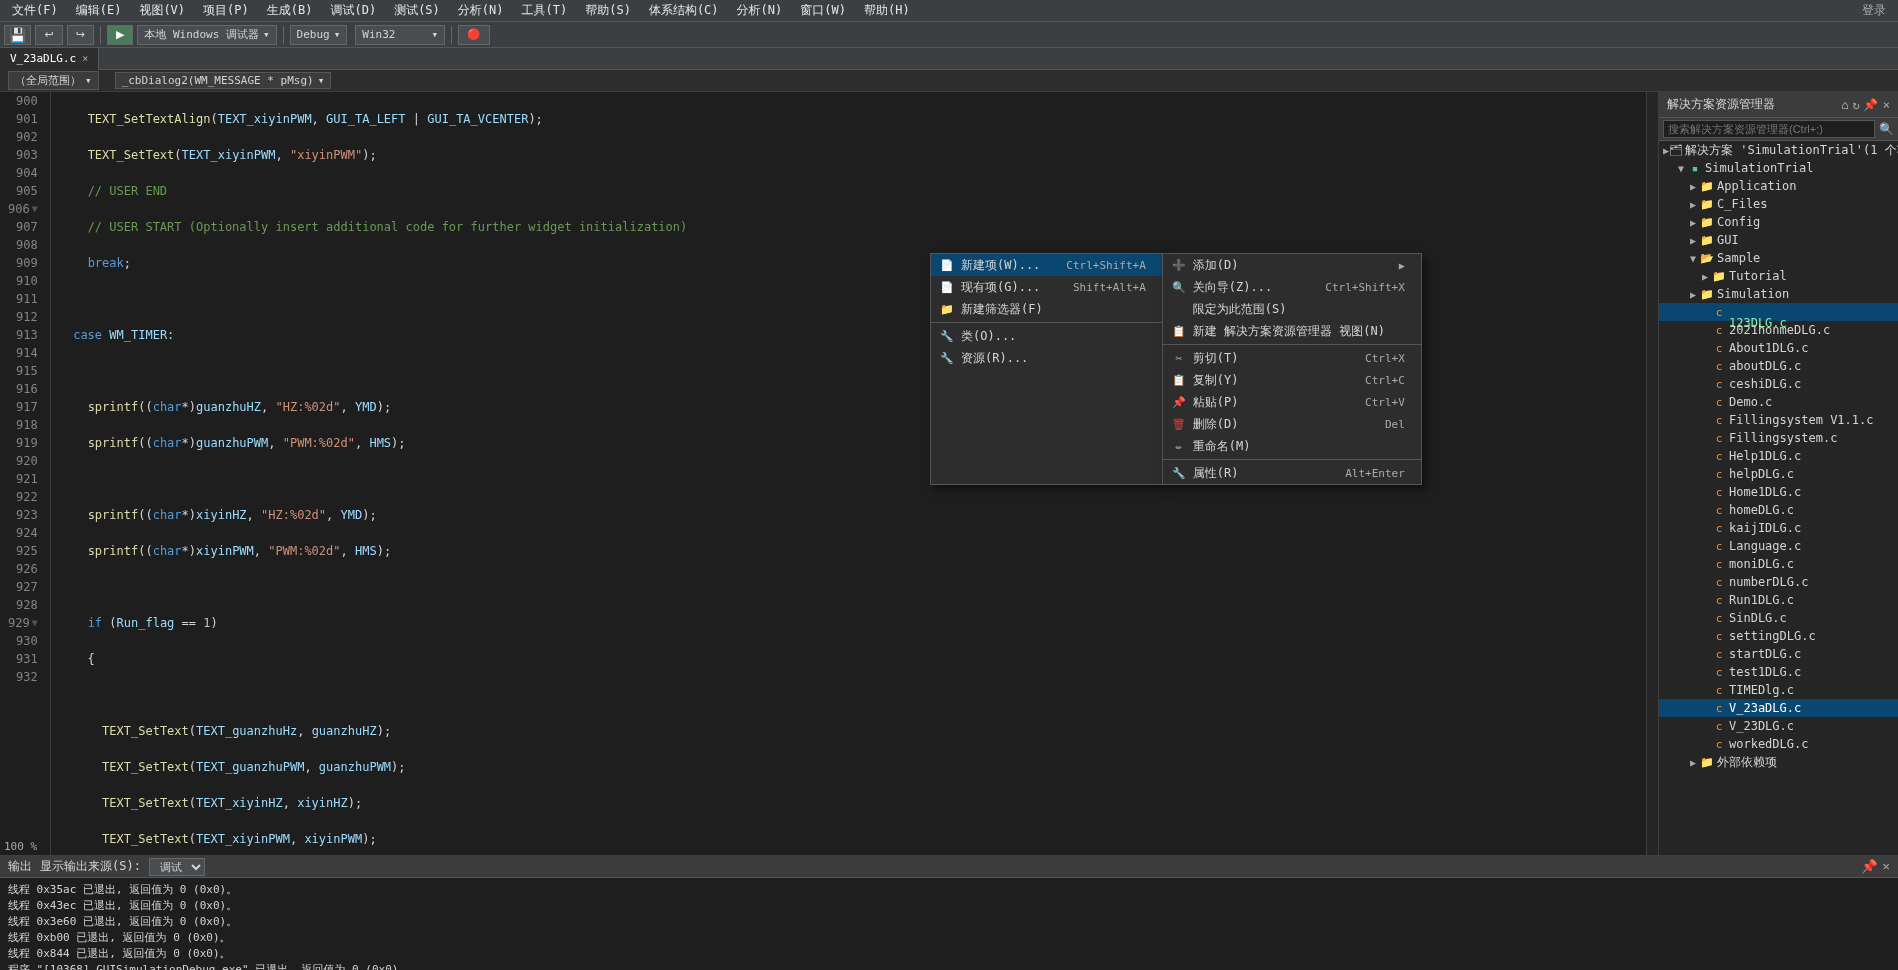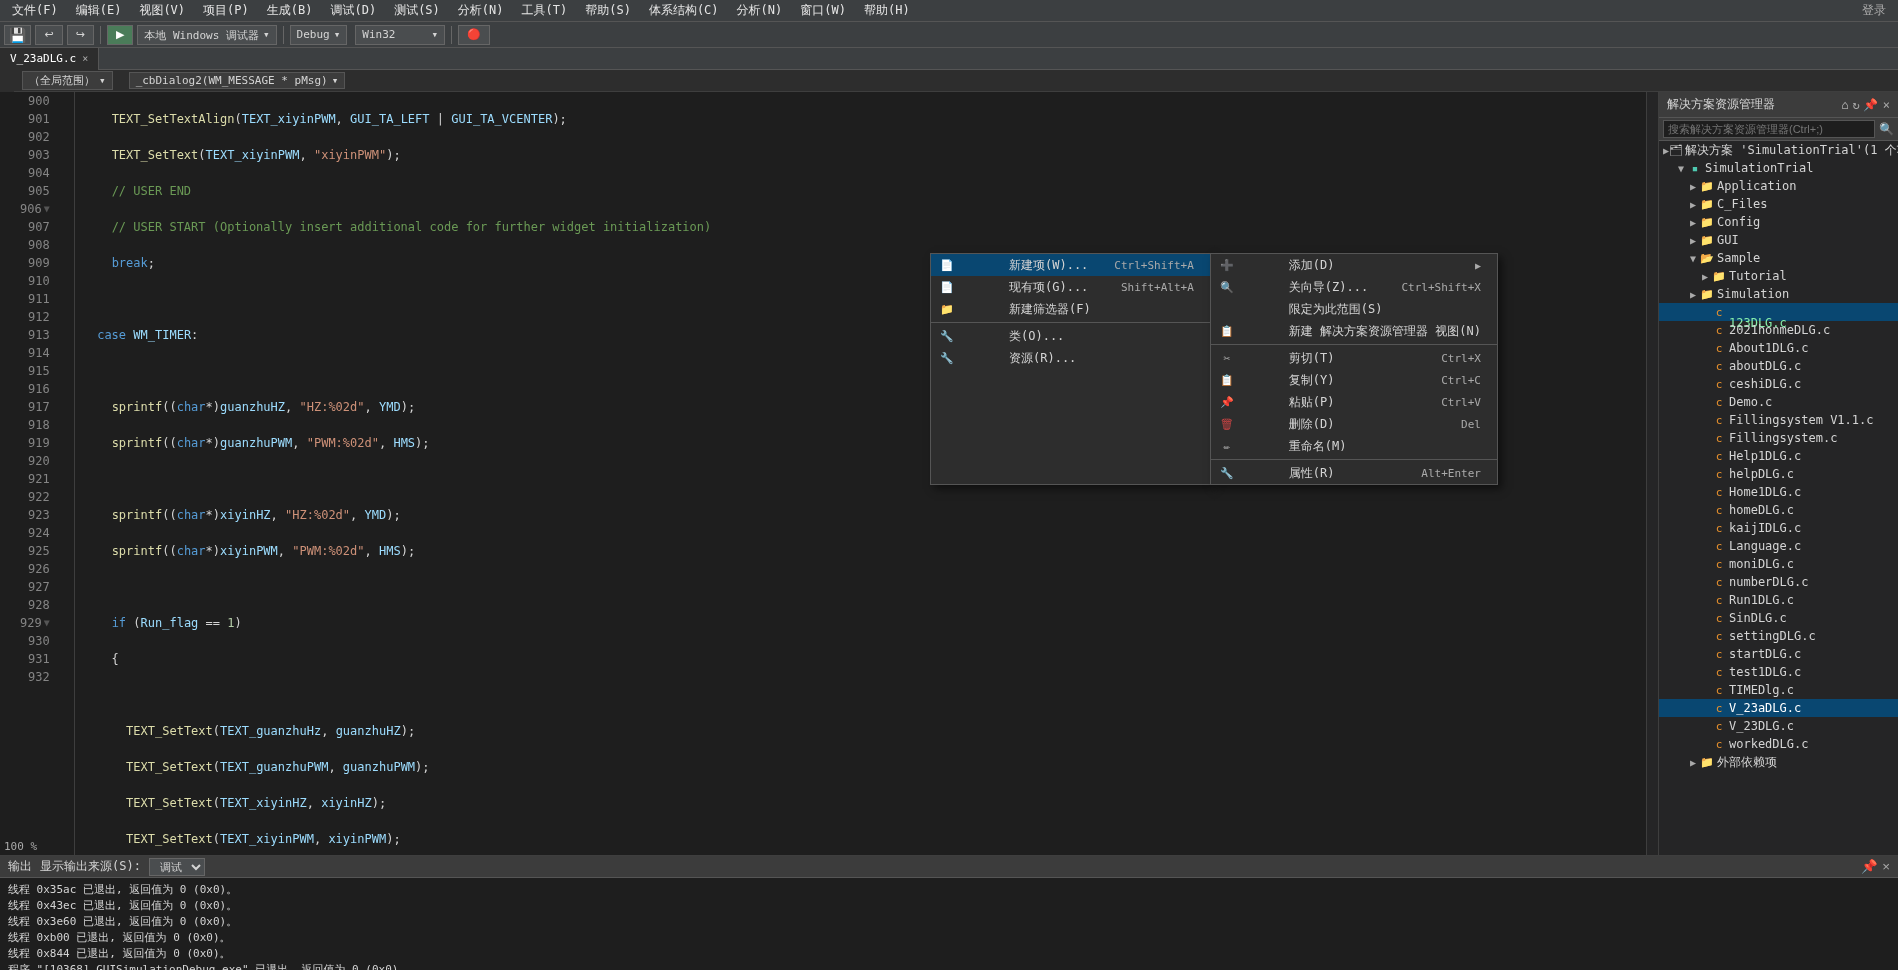--- a/index.html
+++ b/index.html
@@ -54,21 +54,21 @@
     }
     .toolbar-sep { width: 1px; height: 18px; background: #666; margin: 0 2px; }
     .toolbar-dropdown {
       background: #4a4d4f;
       border: 1px solid #666;
       color: #d4d4d4;
       padding: 2px 6px;
       font-size: 11px;
       height: 20px;
       display: flex;
-      align-items: flex-start;
+      align-items: center;
       gap: 4px;
     }
 
     
     .tab-bar {
       background: #3c3f41;
       height: 22px;
       display: flex;
       align-items: center;
       border-bottom: 1px solid #555;
@@ -106,21 +106,20 @@
 
     
     .editor-header {
       background: #2d2d2d;
       height: 22px;
       display: flex;
       align-items: center;
       border-bottom: 1px solid #3e3e3e;
       padding: 0 8px;
       gap: 8px;
-      margin-left: 14px;
     }
     .scope-selector {
       background: #3c3c3c;
       border: 1px solid #555;
       color: #d4d4d4;
       padding: 1px 6px;
       font-size: 11px;
       display: flex;
       align-items: center;
       gap: 4px;
@@ -128,21 +127,21 @@
 
     
     .code-content {
       flex: 1;
       display: flex;
       overflow: hidden;
     }
     .line-numbers {
       background: #1e1e1e;
       color: #858585;
-      padding: 0 20px;
+      padding: 0 8px;
       min-width: 50px;
       font-size: 12px;
       line-height: 18px;
       border-right: 1px solid #3e3e3e;
       overflow: hidden;
       user-select: none;
     }
     .line-number {
       display: block;
       text-align: right;
@@ -282,21 +281,21 @@
     .ctx-item {
       display: flex;
       align-items: center;
       padding: 4px 16px 4px 8px;
       cursor: pointer;
       gap: 6px;
       height: 22px;
     }
     .ctx-item.active { background: #094771; }
     .ctx-icon { width: 16px; height: 16px; display: flex; align-items: center; justify-content: center; font-size: 11px; color: #bbb; }
-    .ctx-label { flex: 1; color: #d4d4d4; margin-left: 48px; }
+    .ctx-label { flex: 1; color: #d4d4d4; }
     .ctx-shortcut { color: #aaa; font-size: 11px; margin-left: 20px; }
     .ctx-sep { height: 1px; background: #555; margin: 2px 0; }
     .ctx-arrow { color: #aaa; font-size: 10px; }
 
     
     .context-menu-2 {
       background: #2d2d2d;
       border: 1px solid #555;
       box-shadow: 4px 4px 8px rgba(0,0,0,0.5);
       min-width: 260px;

